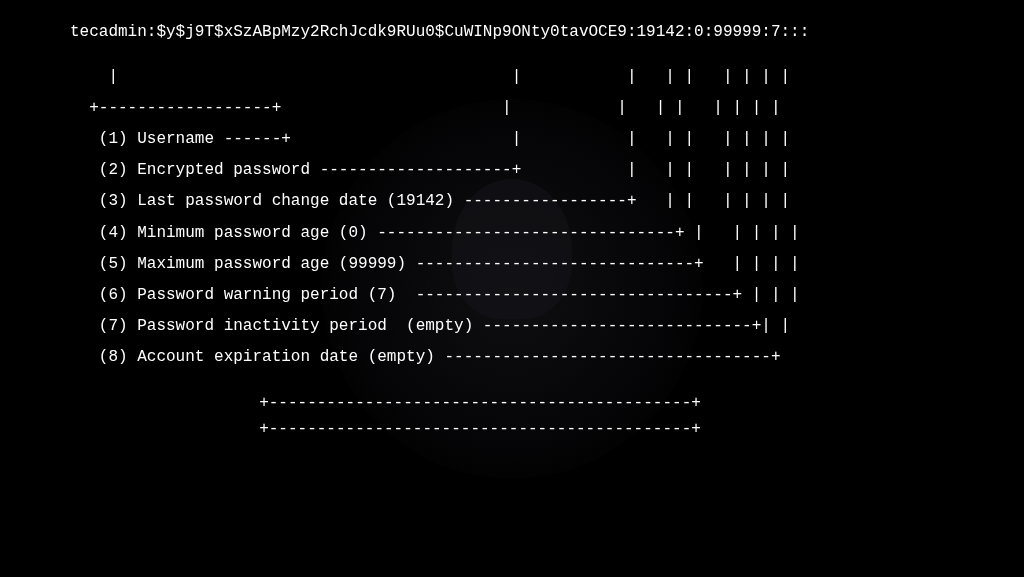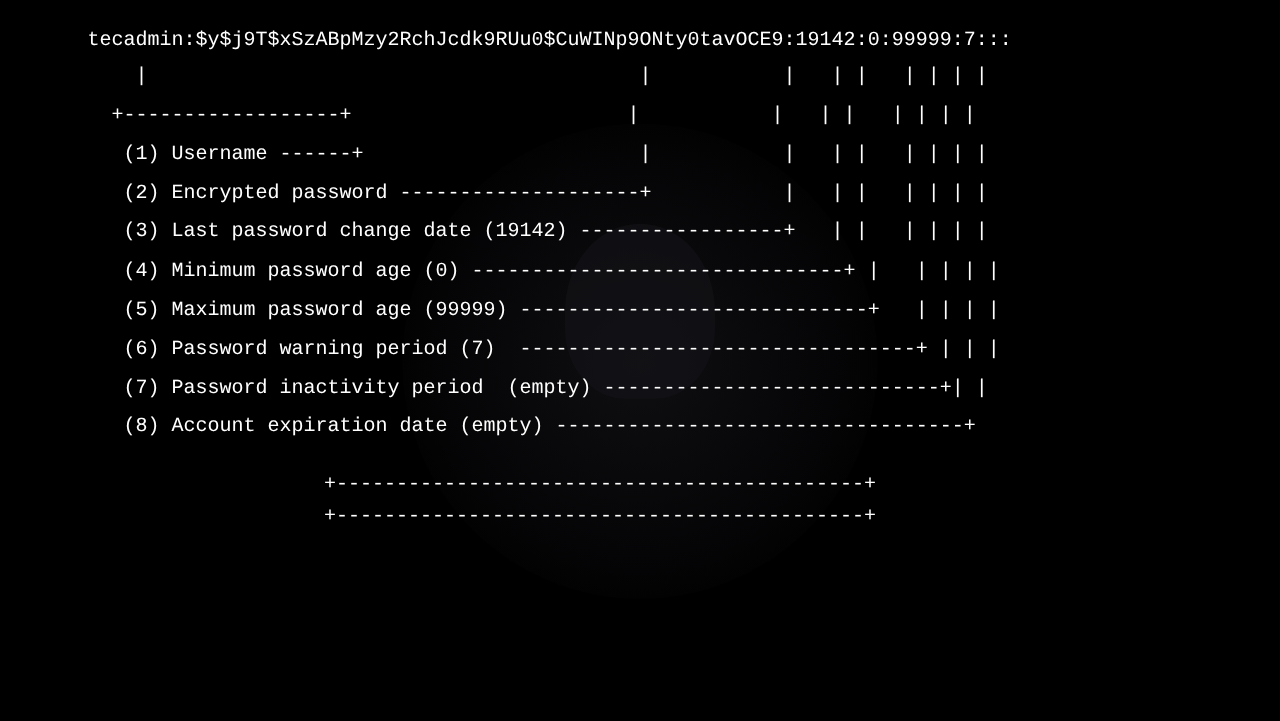--- a/index.html
+++ b/index.html
@@ -52,21 +52,21 @@
     .bracket { color: #aaa; }
     .user { color: #cc3333; }
     .at { color: #aaa; }
     .host { color: #33aa33; }
     .tilde { color: #aaa; }
     .dollar { color: #fff; }
     .cmd { color: #fff; }
     .output-line {
       color: #fff;
       white-space: pre;
-      margin-bottom: 0;
+      margin-bottom: 16px;
     }
     .diagram {
       white-space: pre;
       color: #fff;
       font-size: 16px;
       line-height: 1.95;
     }
     .title-box {
       margin-top: 18px;
       margin-left: 130px;

